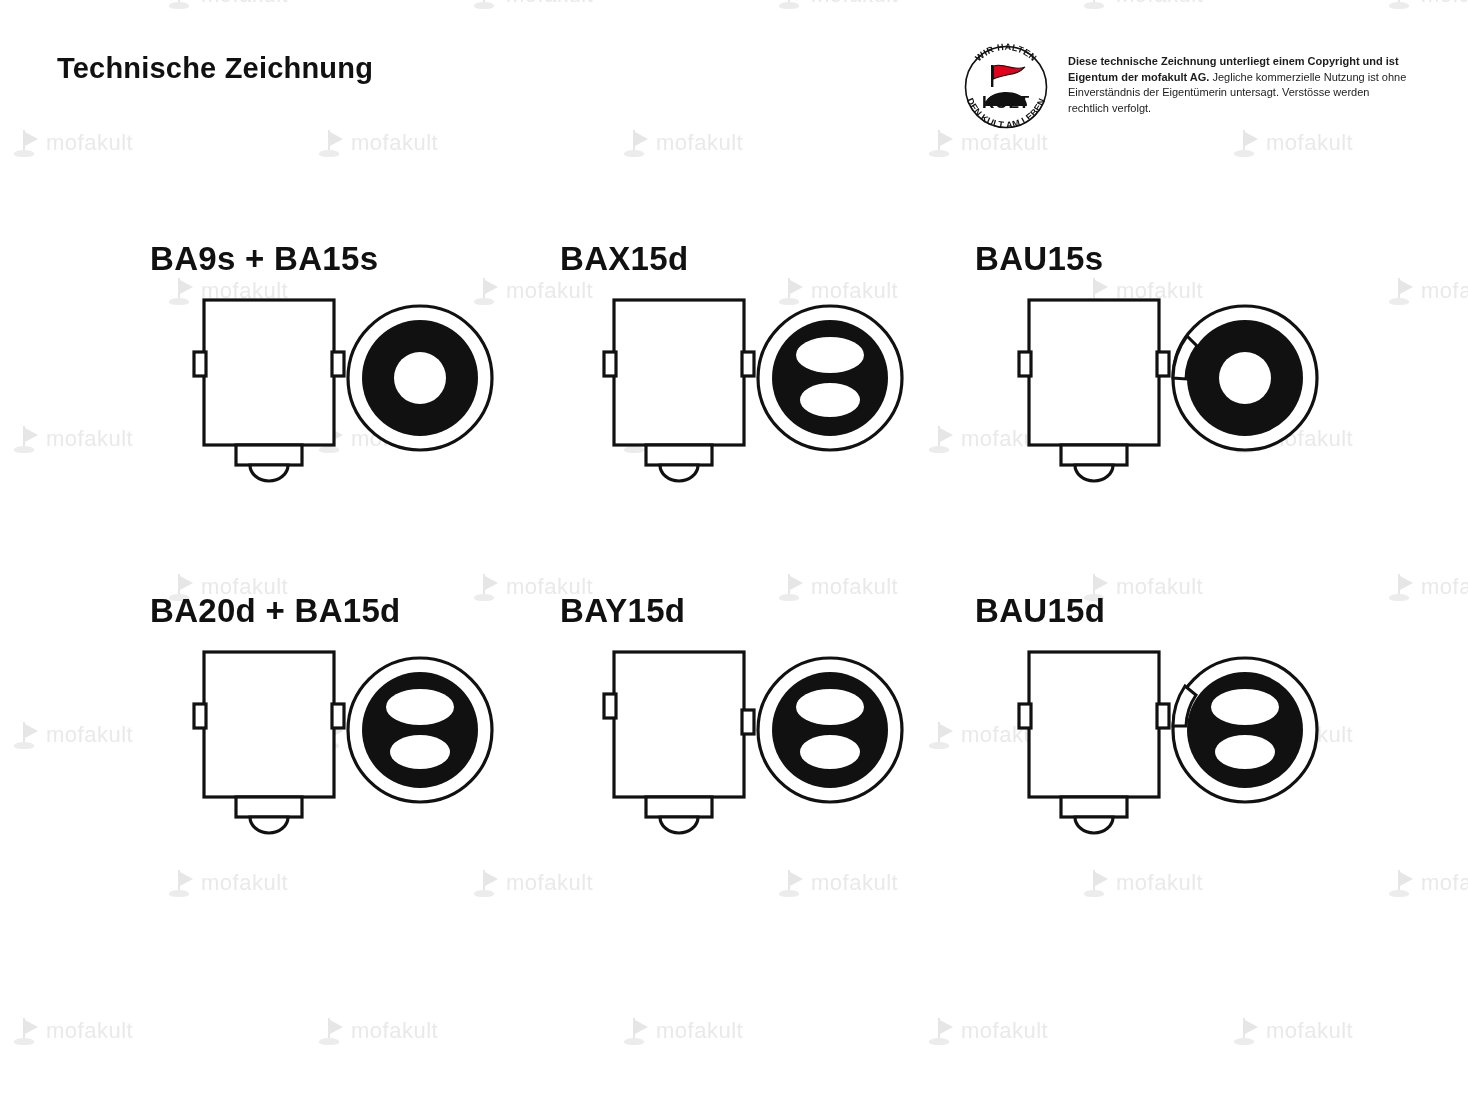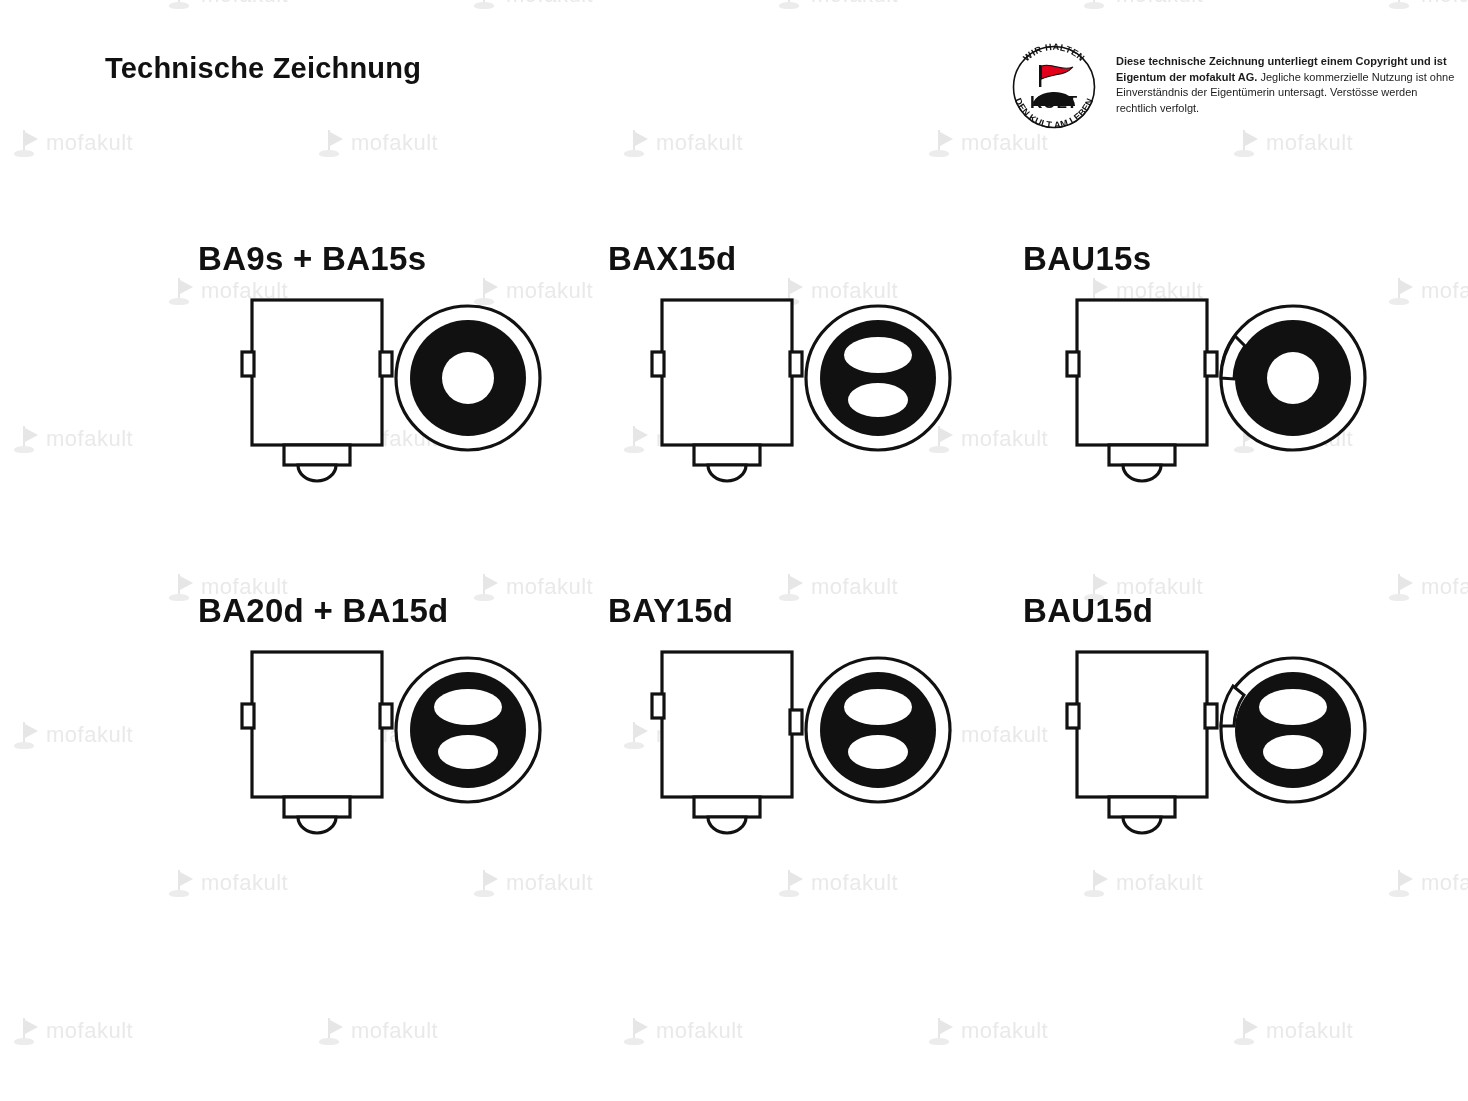--- a/index.html
+++ b/index.html
@@ -60,21 +60,20 @@
     width: 20px; height: 7px;
     border-radius: 50% 50% 40% 40%;
     background: #ececec;
   }
 
   
   #content {
     position: absolute;
     inset: 0;
     z-index: 2;
-    margin-left: 48px;
   }
 
   #page-title {
     position: absolute;
     left: 57px;
     top: 52px;
     font-size: 29px;
     font-weight: bold;
     color: #111;
     letter-spacing: .2px;

